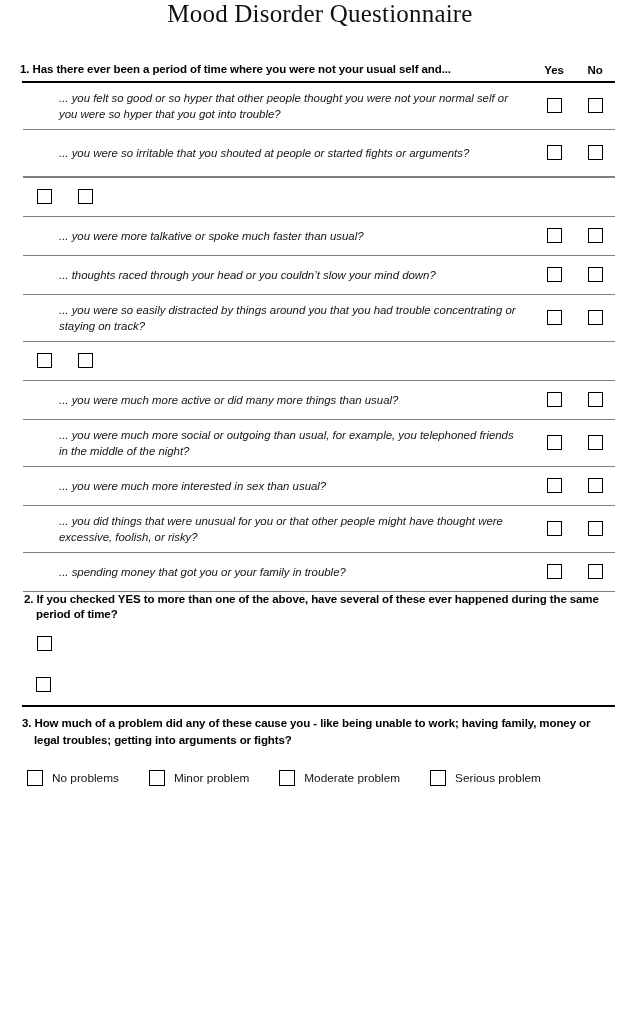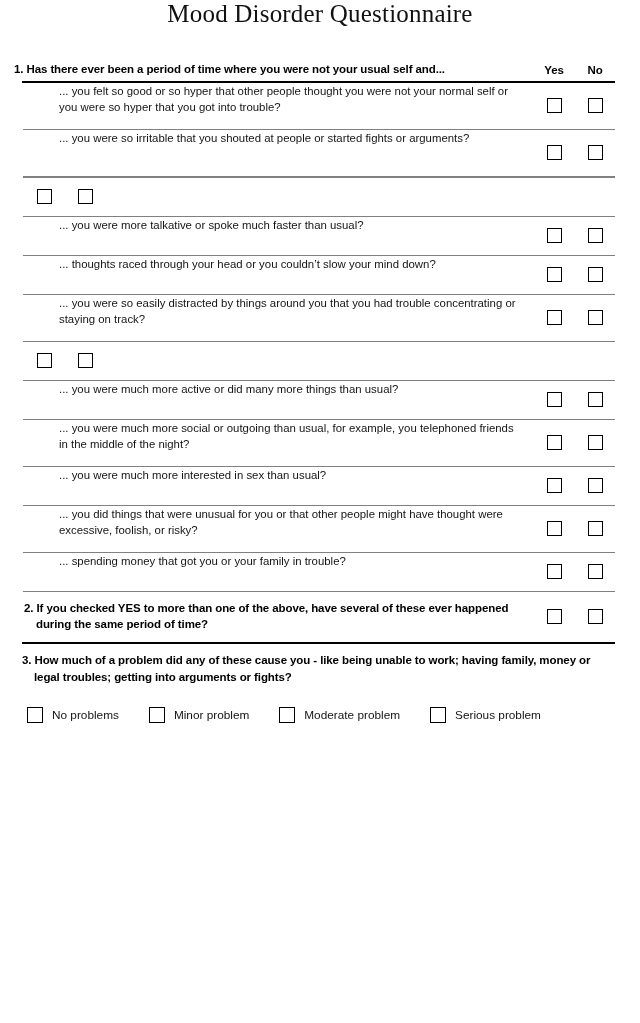--- a/index.html
+++ b/index.html
@@ -31,21 +31,21 @@
     text-align: center;
     letter-spacing: 0.2px;
     color: #111111;
     line-height: 1.1;
   }
 
   
   .q1-header {
     display: flex;
     align-items: flex-end;
-    margin: 0 25px 0 14px;
+    margin: 0 25px 0 20px;
     padding-top: 34px;
     padding-bottom: 5px;
   }
   .q1-header .q1-text {
     flex: 1 1 auto;
     font-size: 11.5px;
     font-weight: bold;
     line-height: 1.25;
     letter-spacing: -0.1px;
     padding-right: 6px;
@@ -69,22 +69,24 @@
   .rule-light {
     height: 0;
     border-top: 1.8px solid #808080;
     margin: 0 25px 0 23px;
   }
 
   
   .items { }
   .item-row {
     display: flex;
+    align-items: center;
     margin: 0 25px 0 23px;
     min-height: 38px;
+    font-style: italic;
   }
   .item-row.two-line { min-height: 46px; }
   .item-row .item-text {
     flex: 1 1 auto;
     font-size: 11.4px;
     line-height: 1.42;
     padding-left: 36px;
     padding-right: 10px;
     color: #141414;
   }
@@ -103,23 +105,23 @@
     border: 1.9px solid #000000;
     background: #ffffff;
     box-sizing: content-box;
     display: block;
     cursor: pointer;
   }
 
   
   .q2-row {
     display: flex;
-    align-items: center;
     margin: 0 25px 0 23px;
     min-height: 50px;
+    flex-direction: column;
   }
   .q2-row .q2-text {
     flex: 1 1 auto;
     font-size: 11.5px;
     font-weight: bold;
     line-height: 1.35;
     letter-spacing: -0.1px;
     padding-left: 1px;
     padding-right: 14px;
     text-indent: -12px;

